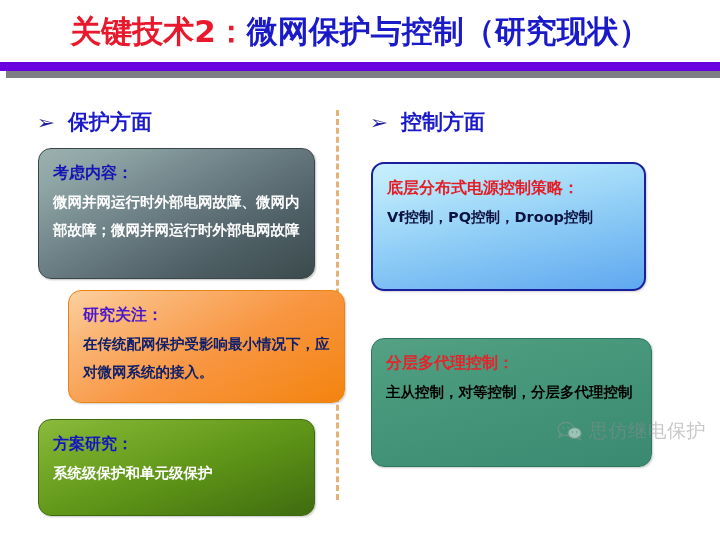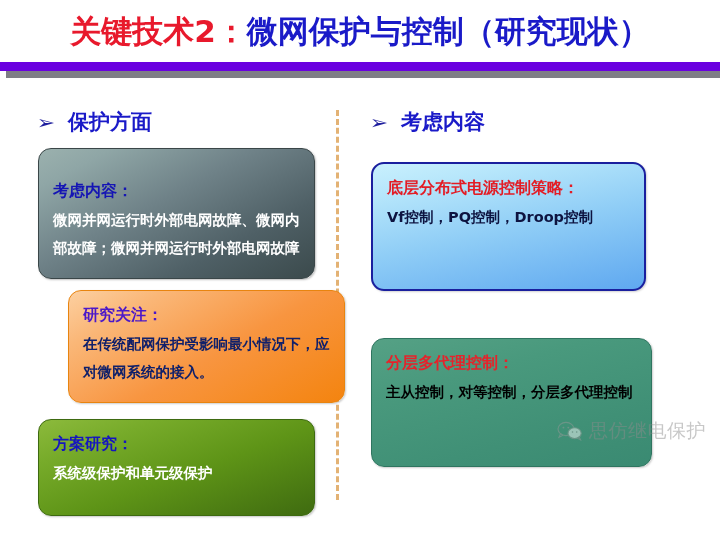--- a/index.html
+++ b/index.html
@@ -97,21 +97,21 @@
     line-height: 28px;
   }
 
   
   #card-kaolv {
     left: 38px; top: 148px; width: 277px; height: 131px;
     background: linear-gradient(152deg, #9bb1ae 0%, #8fa6a6 14%, #6f8288 42%, #4f6066 72%, #3b4a4c 100%);
     border: 1px solid #3a4648;
     box-shadow: 1px 1px 2px rgba(0,0,0,0.25);
   }
-  #card-kaolv .card-title { color: #1515b4; margin-top: 18px; }
+  #card-kaolv .card-title { color: #1515b4; }
   #card-kaolv .card-body  { color: #ffffff; }
 
   
   #card-yanjiu {
     left: 38px; top: 290px; width: 277px; height: 113px;
     background: linear-gradient(150deg, #fcd0a1 0%, #fab778 20%, #f89540 55%, #f4840f 100%);
     border: 1px solid #e8840f;
     box-shadow: 1px 1px 2px rgba(0,0,0,0.2);
     margin-left: 30px;
   }
@@ -179,21 +179,21 @@
   <div class="title-bar-purple"></div>
   <div class="title-bar-shadow"></div>
 
   <div class="section-head left">
     <span class="bullet-arrow">➢</span>
     <span class="section-label">保护方面</span>
   </div>
 
   <div class="section-head right">
     <span class="bullet-arrow">➢</span>
-    <span class="section-label">考虑内容</span>
+    <span class="section-label">控制方面</span>
   </div>
 
   <div class="divider"></div>
 
   <div class="card" id="card-kaolv">
     <div class="card-title">考虑内容：</div>
     <div class="card-body">微网并网运行时外部电网故障、微网内部故障；微网并网运行时外部电网故障</div>
   </div>
 
   <div class="card" id="card-yanjiu">

